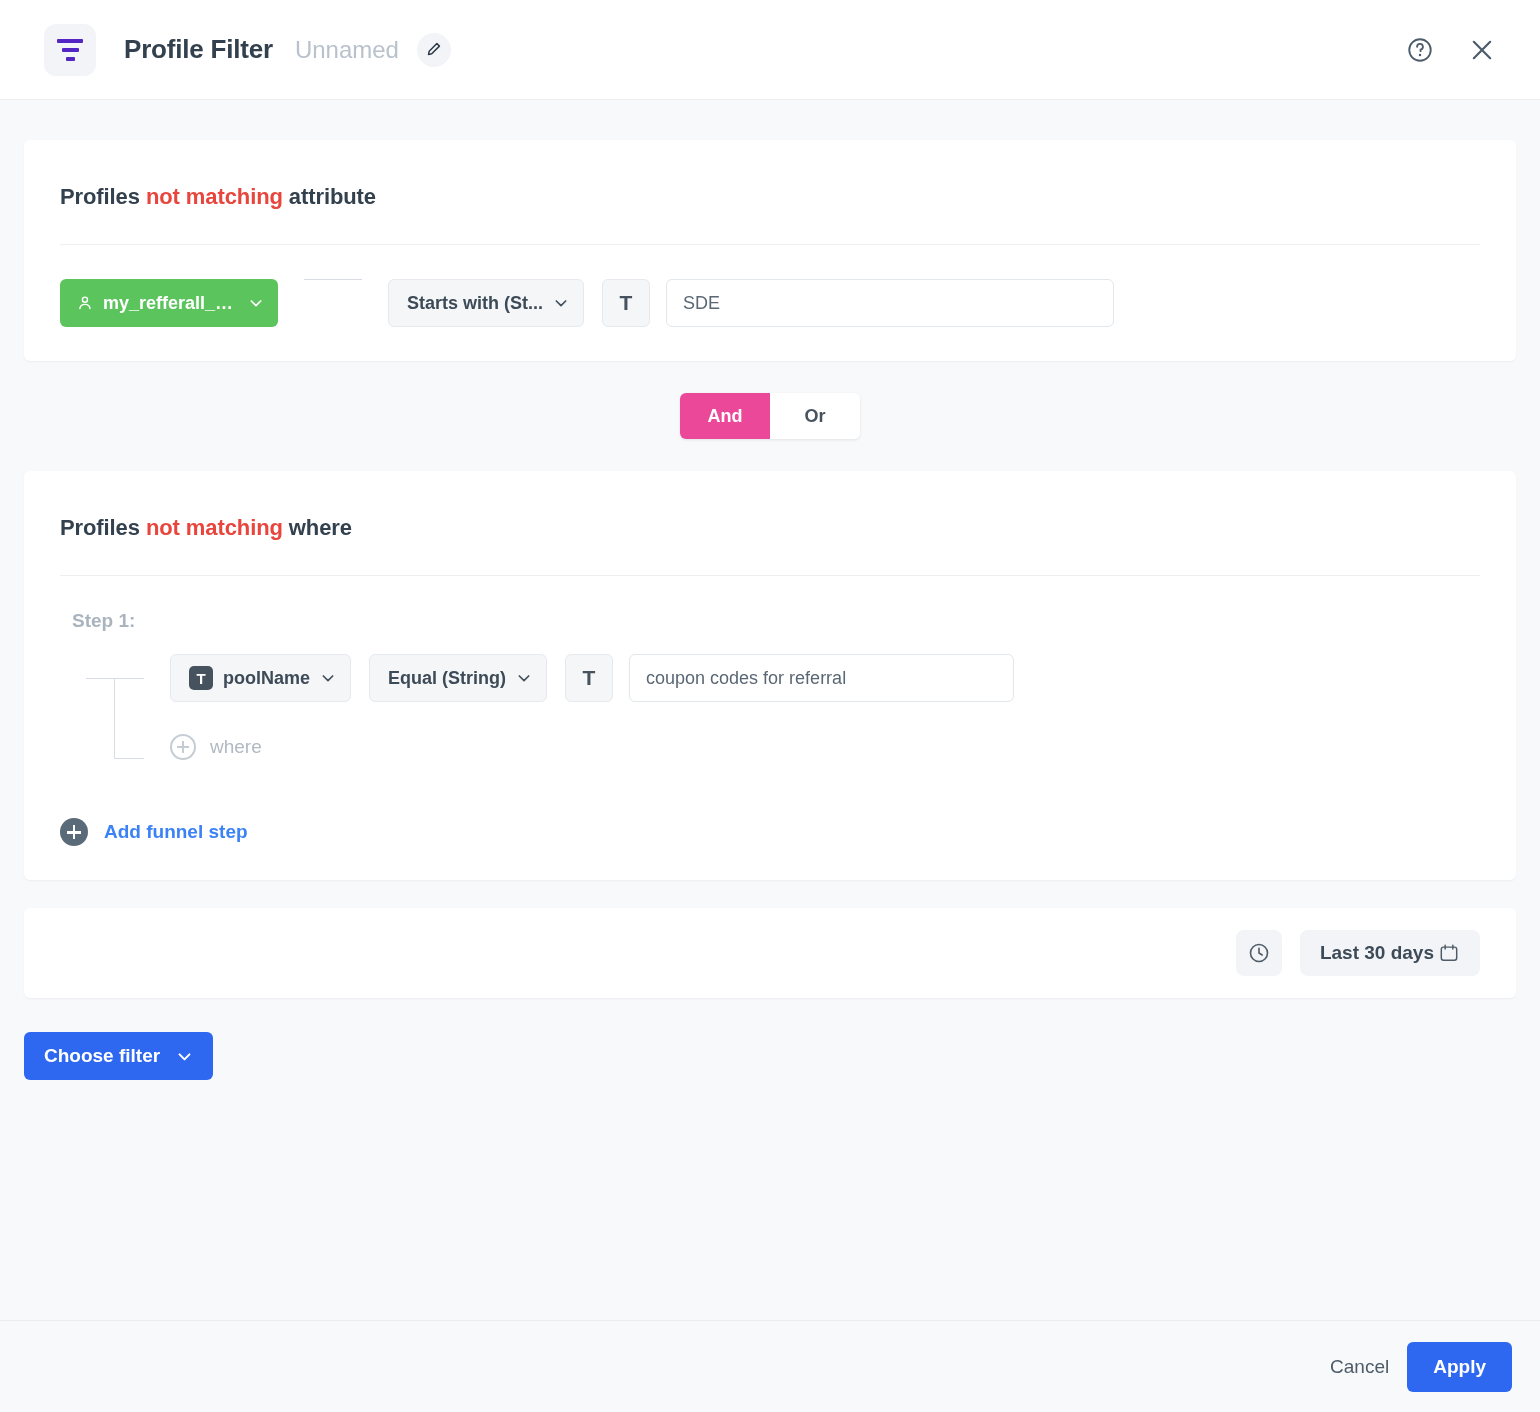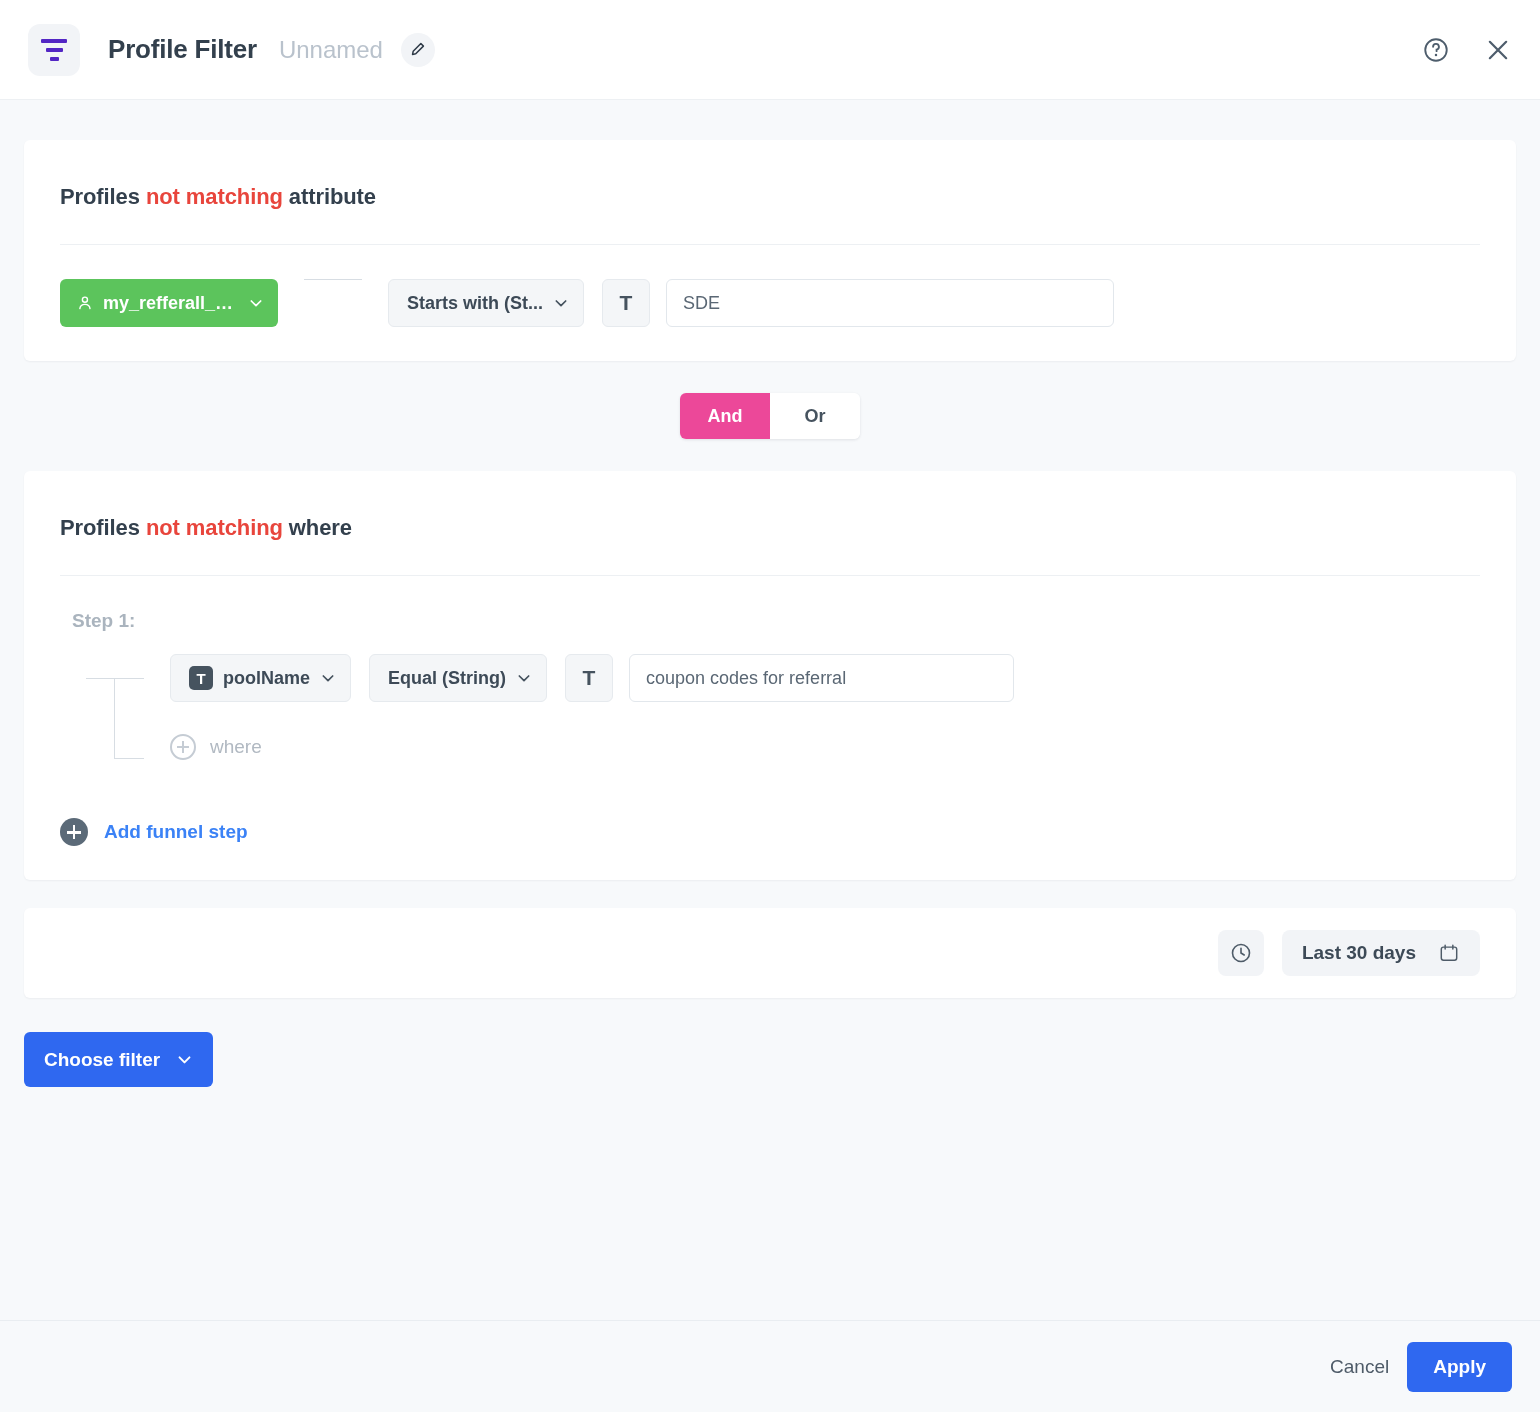--- a/index.html
+++ b/index.html
@@ -10,21 +10,21 @@
     color: #3d4d5c;
     overflow: hidden;
   }
 
   
   .header {
     height: 100px;
     background: #ffffff;
     display: flex;
     align-items: center;
-    padding: 0 28px;
+    padding: 0 44px;
     border-bottom: 1px solid #edf0f3;
     position: relative;
   }
   .app-icon {
     width: 52px; height: 52px;
     background: #f2f4f7;
     border-radius: 12px;
     display: flex; flex-direction: column;
     align-items: center; justify-content: center;
     gap: 5px;
@@ -220,34 +220,34 @@
   
   .daterange-inner { display: flex; justify-content: flex-end; align-items: center; gap: 18px; }
   .clock-btn {
     width: 46px; height: 46px; border-radius: 8px;
     background: #f2f4f7; border: none; cursor: pointer;
     display: flex; align-items: center; justify-content: center;
   }
   .range-btn {
     height: 46px; border-radius: 8px; background: #f2f4f7;
     border: none; cursor: pointer; padding: 0 20px;
-    display: flex; align-items: center; gap: 22px;
+    display: flex; align-items: center; gap: 4px;
     font-size: 19px; font-weight: bold; color: #3d4a57;
     font-family: "Liberation Sans", sans-serif;
   }
 
   
   .choose-wrap { padding: 34px 24px 0; }
   .btn-blue {
     background: #2f68f0; color: #ffffff; border: none; cursor: pointer;
     border-radius: 6px; font-family: "Liberation Sans", sans-serif;
     font-weight: bold;
   }
   .choose-btn {
-    height: 55px; padding: 0 20px;
+    height: 48px; padding: 0 20px;
     display: inline-flex; align-items: center; gap: 16px;
     font-size: 19px;
   }
 
   
   .footer {
     position: absolute; left: 0; right: 0; bottom: 0;
     height: 92px; background: #f7f9fb;
     border-top: 1px solid #e9edf1;
     display: flex; align-items: center; justify-content: flex-end;

